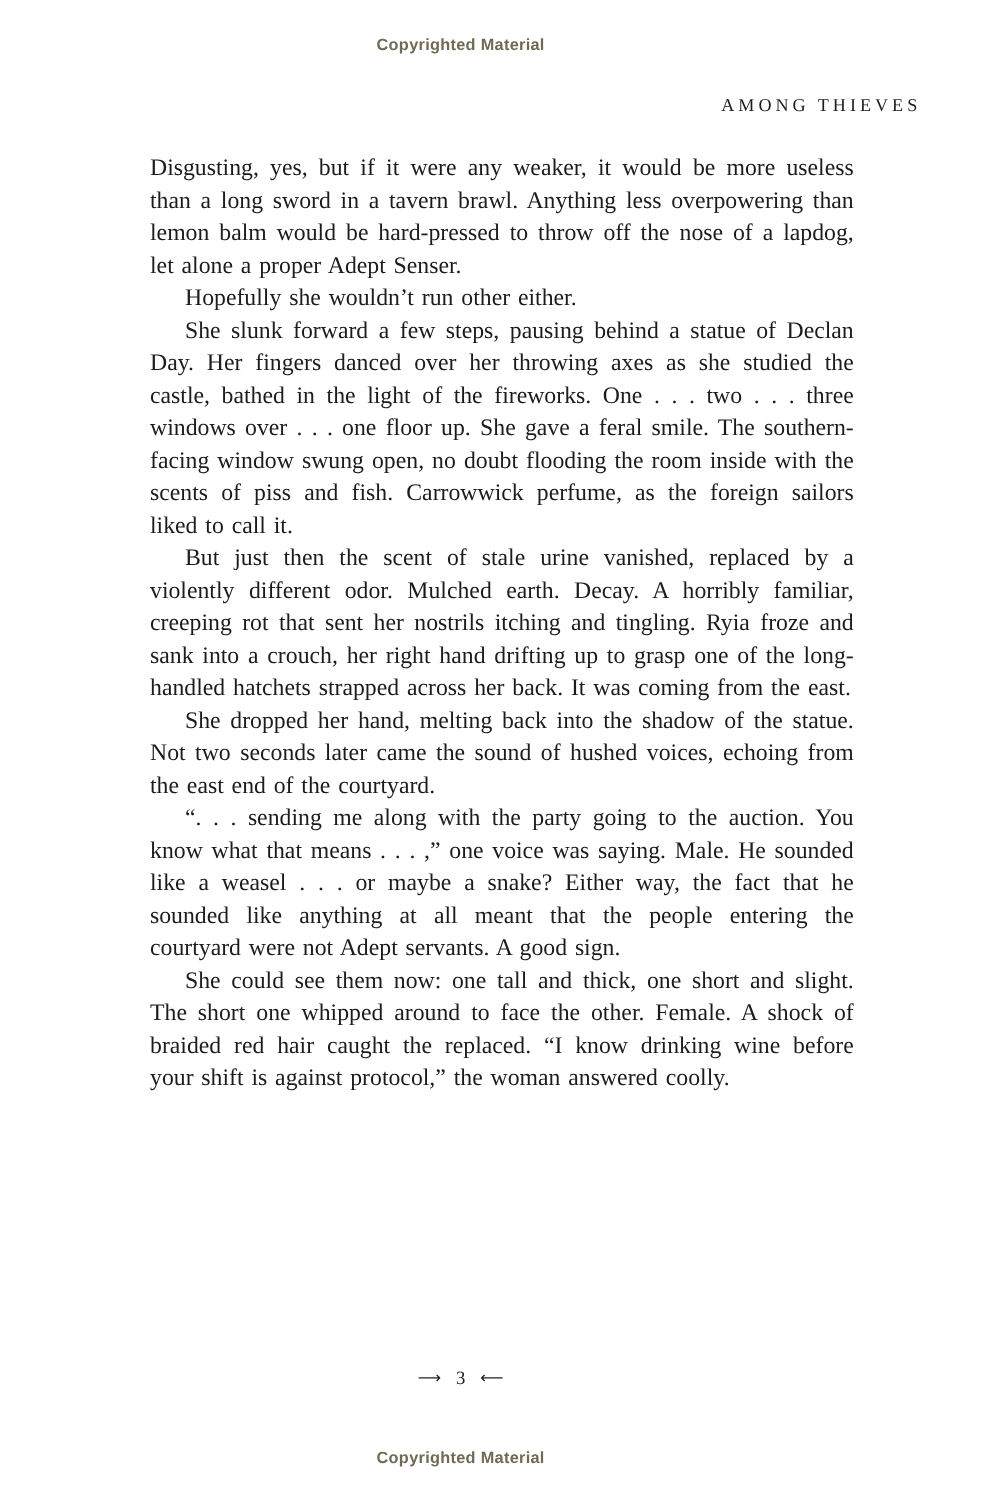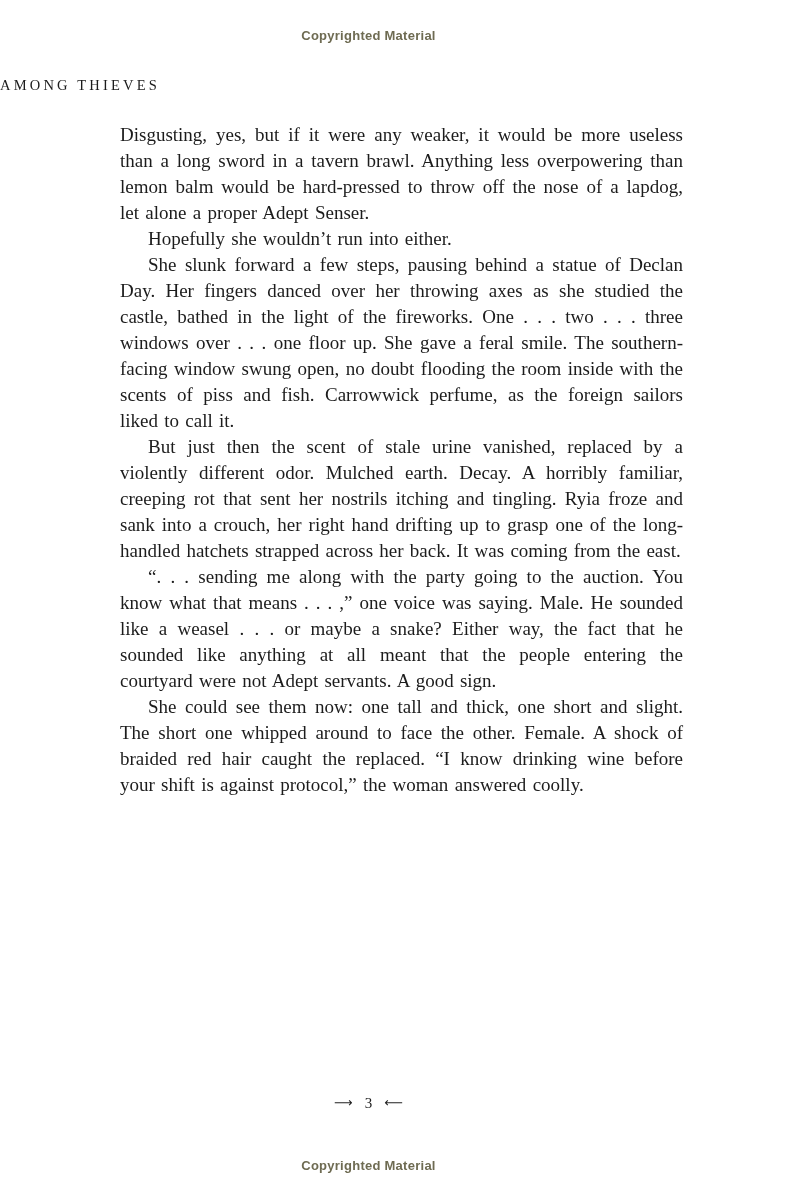--- a/index.html
+++ b/index.html
@@ -27,21 +27,21 @@
     letter-spacing: 0.02em;
     color: var(--notice, #6e6b52);
   }
   .notice.top { top: 28px; }
   .notice.bottom { top: 1158px; }
   .running-header {
     position: absolute;
     top: 77px;
     left: 0;
     right: 0;
-    text-align: left;
+    text-align: right;
     font-size: 14.5px;
     letter-spacing: 0.22em;
     color: #1c1c1c;
   }
   .body-text {
     position: absolute;
     top: 122px;
     left: 120px;
     width: 563px;
   }
@@ -78,23 +78,24 @@
 <body>
 
 <div class="page" style="--notice: #6e6b52; --text: #1c1c1c; --bg: #ffffff;">
 
   <div class="notice top">Copyrighted Material</div>
 
   <div class="running-header">AMONG THIEVES</div>
 
   <div class="body-text" id="body-text">
       <p>Disgusting, yes, but if it were any weaker, it would be more useless than a long sword in a tavern brawl. Anything less overpowering than lemon balm would be hard-pressed to throw off the nose of a lapdog, let alone a proper Adept Senser.</p>
-      <p class="indent">Hopefully she wouldn’t run into either.</p>
+      <p class="indent">Hopefully she wouldn’t run other either.</p>
       <p class="indent">She slunk forward a few steps, pausing behind a statue of Declan Day. Her fingers danced over her throwing axes as she studied the castle, bathed in the light of the fireworks. One . . . two . . . three windows over . . . one floor up. She gave a feral smile. The southern-facing window swung open, no doubt flooding the room inside with the scents of piss and fish. Carrowwick perfume, as the foreign sailors liked to call it.</p>
       <p class="indent">But just then the scent of stale urine vanished, replaced by a violently different odor. Mulched earth. Decay. A horribly familiar, creeping rot that sent her nostrils itching and tingling. Ryia froze and sank into a crouch, her right hand drifting up to grasp one of the long-handled hatchets strapped across her back. It was coming from the east.</p>
+      <p class="indent">She dropped her hand, melting back into the shadow of the statue. Not two seconds later came the sound of hushed voices, echoing from the east end of the courtyard.</p>
       <p class="indent">“. . . sending me along with the party going to the auction. You know what that means . . . ,” one voice was saying. Male. He sounded like a weasel . . . or maybe a snake? Either way, the fact that he sounded like anything at all meant that the people entering the courtyard were not Adept servants. A good sign.</p>
       <p class="indent">She could see them now: one tall and thick, one short and slight. The short one whipped around to face the other. Female. A shock of braided red hair caught the replaced. “I know drinking wine before your shift is against protocol,” the woman answered coolly.</p>
     </div>
 
   <div class="folio">
     <span class="arrow">⟶</span><span class="num">3</span><span class="arrow">⟵</span>
   </div>
 
   <div class="notice bottom">Copyrighted Material</div>
 

